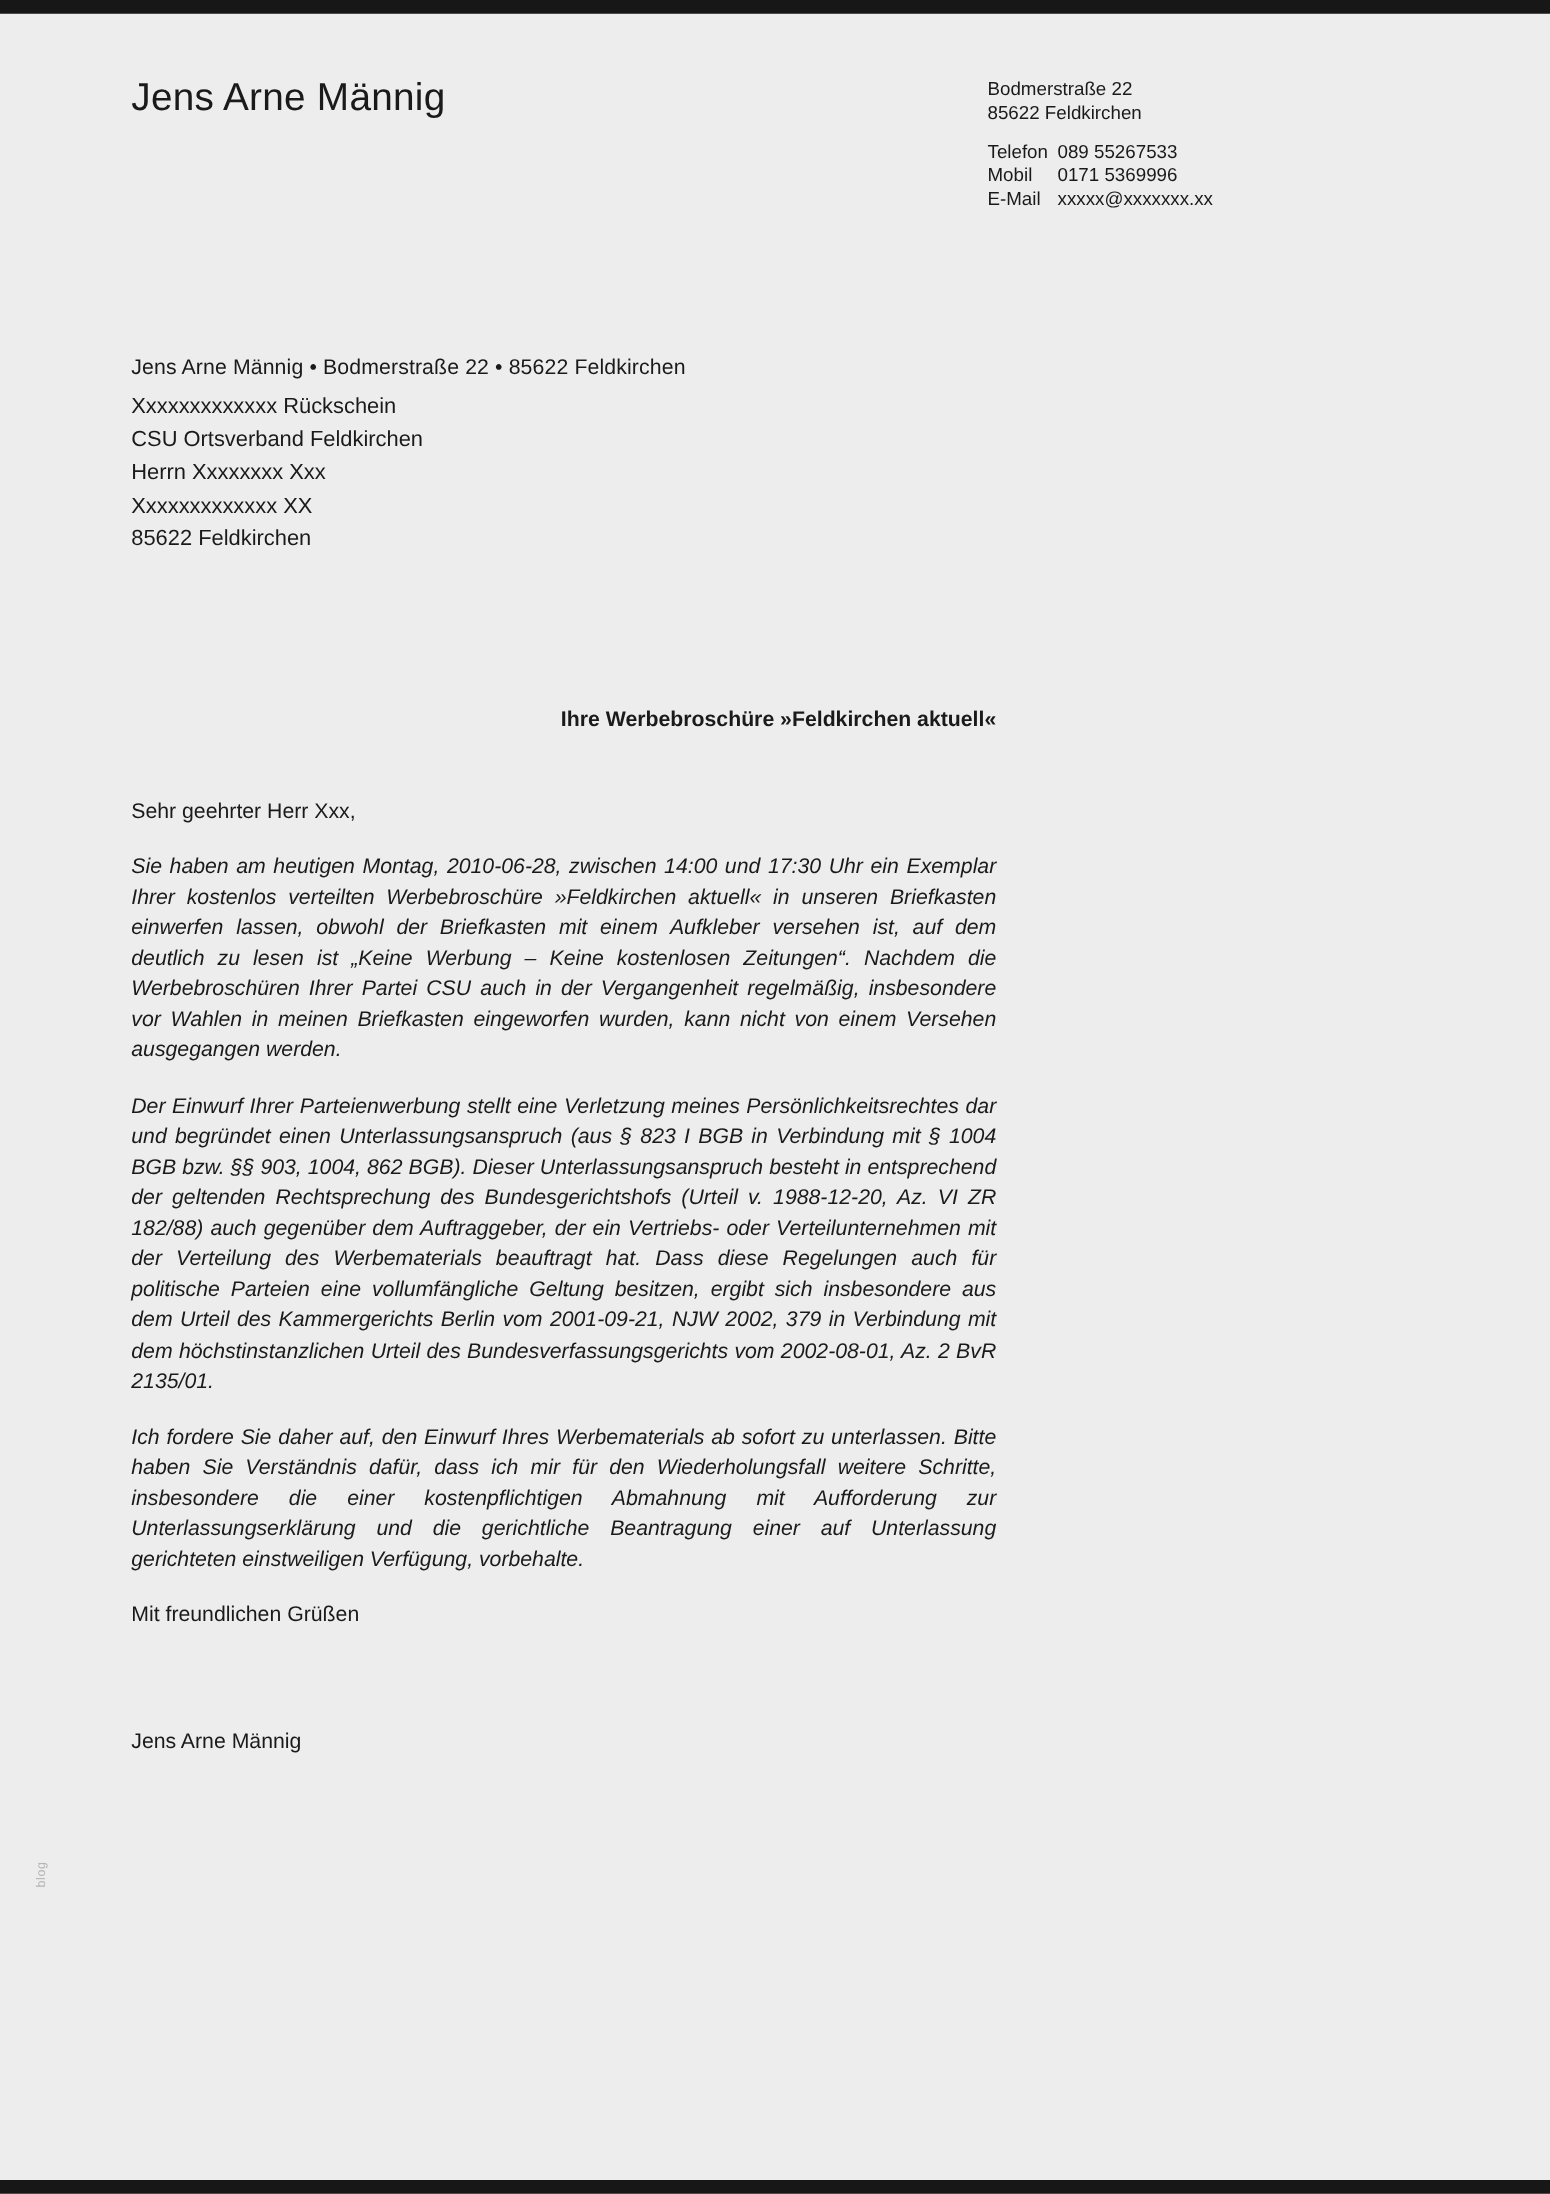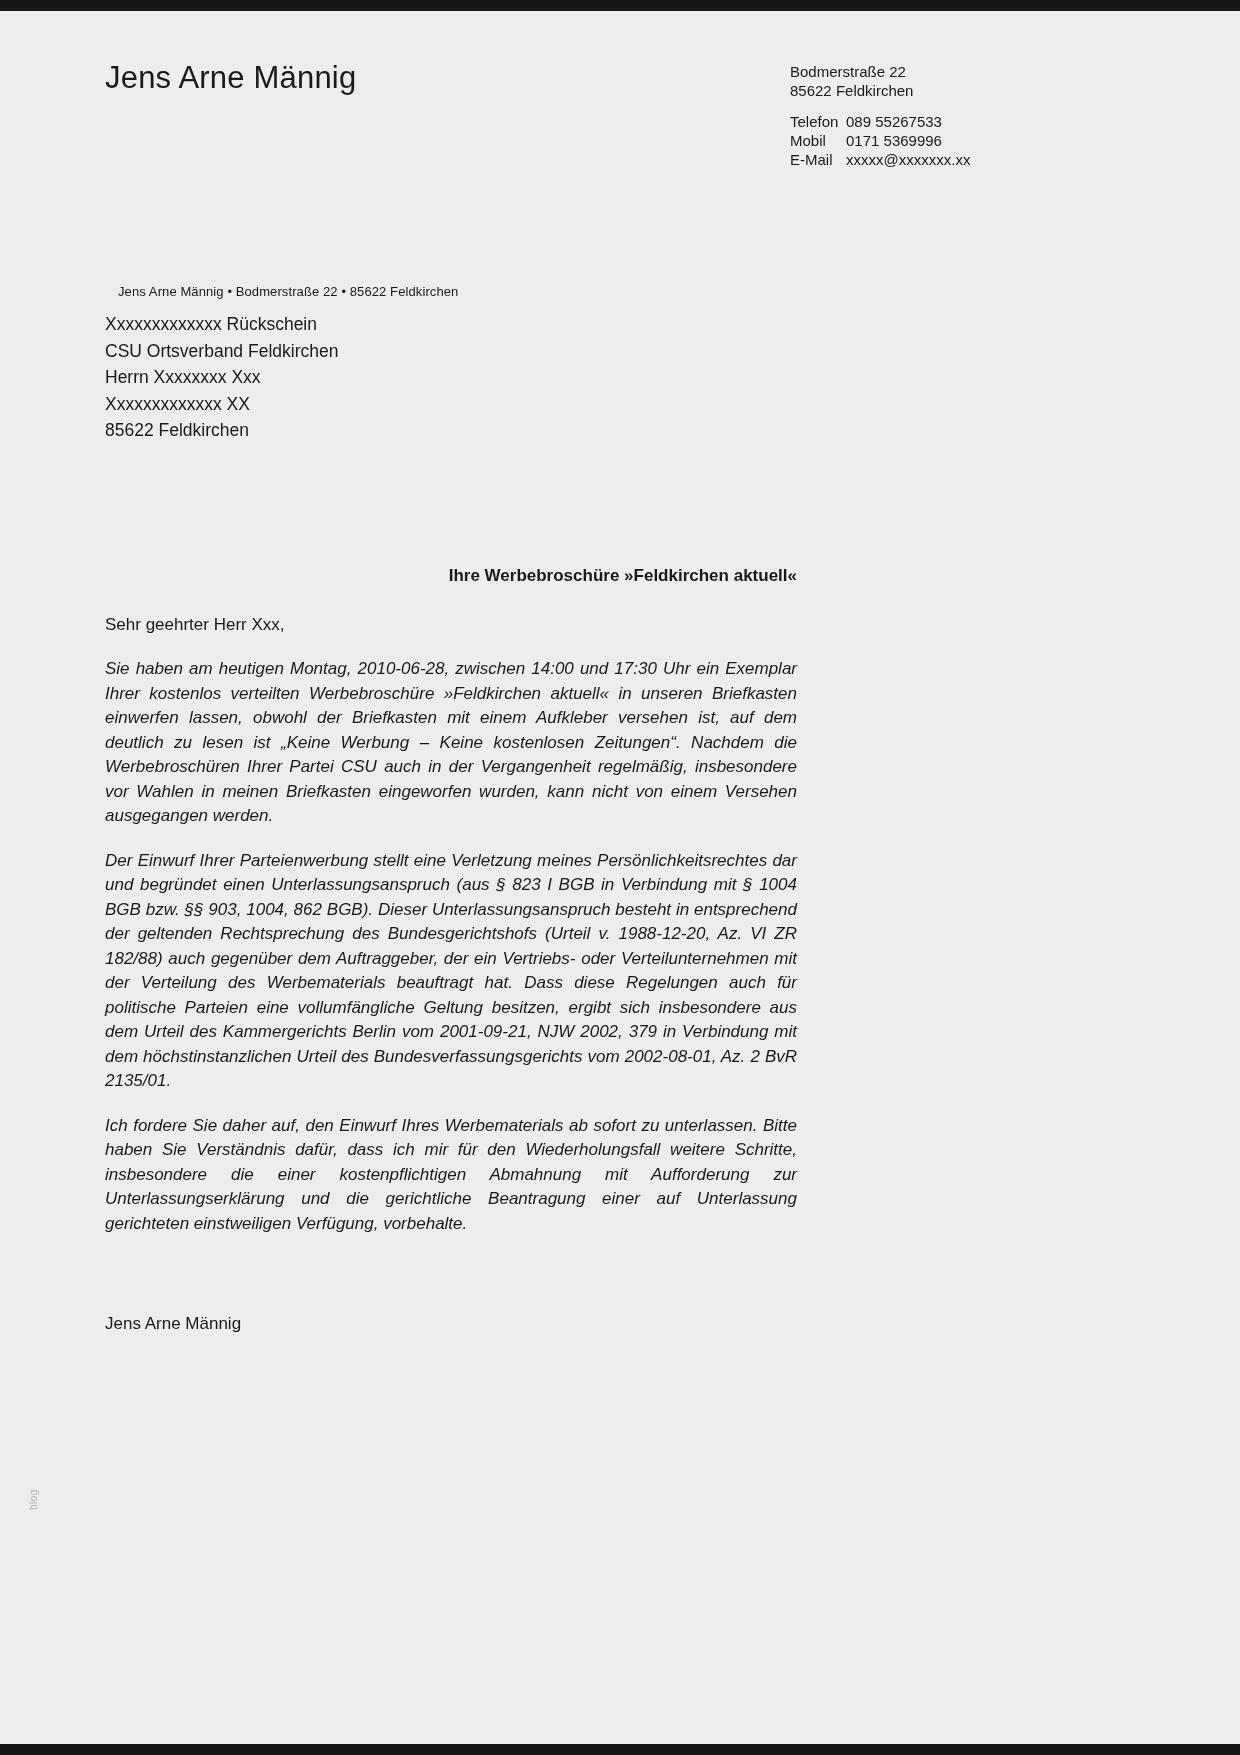--- a/index.html
+++ b/index.html
@@ -27,36 +27,36 @@
   .contact-block {
     position:absolute; left:790px; top:62px;
     font-size:15px; line-height:19px;
   }
   .contact-address { margin-bottom:12px; }
   .contact-row { display:flex; }
   .contact-row .c-label { width:56px; }
   .contact-row .c-value { flex:1; }
 
   .sender-line {
-    position:absolute; left:118px; top:284px;
-    font-size:13px; letter-spacing:0.1px; font-weight:500;
+    position:absolute; left:105px; top:284px;
+    font-size:17px; letter-spacing:0.1px; font-weight:500;
   }
 
   .recipient-block {
     position:absolute; left:105px; top:311px;
     font-size:17.5px; line-height:26.5px;
   }
 
   .main-col {
     position:absolute; left:105px; top:548px; width:692px;
     font-size:17px; line-height:24.5px;
   }
   .date-line { }
   .subject-line { margin-top:16px; font-weight:bold;text-align:right; }
-  .salutation { margin-top:24px; }
+  .salutation { margin-top:48px; }
   .main-col p.body-par {
     margin-top:20px;
     text-align:justify;
     font-style:italic;
   }
   .closing { margin-top:20px; }
   .signature { margin-top:76px; }
 
   .watermark {
     position:absolute; left:28px; top:1510px;
@@ -100,18 +100,19 @@
   <div>Xxxxxxxxxxxxx XX</div>
   <div>85622 Feldkirchen</div>
 </div>
 
 <div class="main-col">
   <div class="subject-line">Ihre Werbebroschüre »Feldkirchen aktuell«</div>
   <div class="salutation">Sehr geehrter Herr Xxx,</div>
   <p class="body-par">Sie haben am heutigen Montag, 2010-06-28, zwischen 14:00 und 17:30 Uhr ein Exemplar Ihrer kostenlos verteilten Werbebroschüre »Feldkirchen aktuell« in unseren Briefkasten einwerfen lassen, obwohl der Briefkasten mit einem Aufkleber versehen ist, auf dem deutlich zu lesen ist „Keine Werbung – Keine kostenlosen Zeitungen“. Nachdem die Werbebroschüren Ihrer Partei CSU auch in der Vergangenheit regelmäßig, insbesondere vor Wahlen in meinen Briefkasten eingeworfen wurden, kann nicht von einem Versehen ausgegangen werden.</p>
   <p class="body-par">Der Einwurf Ihrer Parteienwerbung stellt eine Verletzung meines Persönlichkeitsrechtes dar und begründet einen Unterlassungsanspruch (aus § 823 I BGB in Verbindung mit § 1004 BGB bzw. §§ 903, 1004, 862 BGB). Dieser Unterlassungsanspruch besteht in entsprechend der geltenden Rechtsprechung des Bundesgerichtshofs (Urteil v. 1988-12-20, Az. VI ZR 182/88) auch gegenüber dem Auftraggeber, der ein Vertriebs- oder Verteilunternehmen mit der Verteilung des Werbematerials beauftragt hat. Dass diese Regelungen auch für politische Parteien eine vollumfängliche Geltung besitzen, ergibt sich insbesondere aus dem Urteil des Kammergerichts Berlin vom 2001-09-21, NJW 2002, 379 in Verbindung mit dem höchstinstanzlichen Urteil des Bundesverfassungsgerichts vom 2002-08-01, Az. 2 BvR 2135/01.</p>
   <p class="body-par">Ich fordere Sie daher auf, den Einwurf Ihres Werbematerials ab sofort zu unterlassen. Bitte haben Sie Verständnis dafür, dass ich mir für den Wiederholungsfall weitere Schritte, insbesondere die einer kostenpflichtigen Abmahnung mit Aufforderung zur Unterlassungserklärung und die gerichtliche Beantragung einer auf Unterlassung gerichteten einstweiligen Verfügung, vorbehalte.</p>
+  <div class="closing">Mit freundlichen Grüßen</div>
   <div class="signature">Jens Arne Männig</div>
 </div>
 
 <div class="watermark">blog</div>
 
 <div class="bar bar-bottom"></div>
 
 </body></html>

